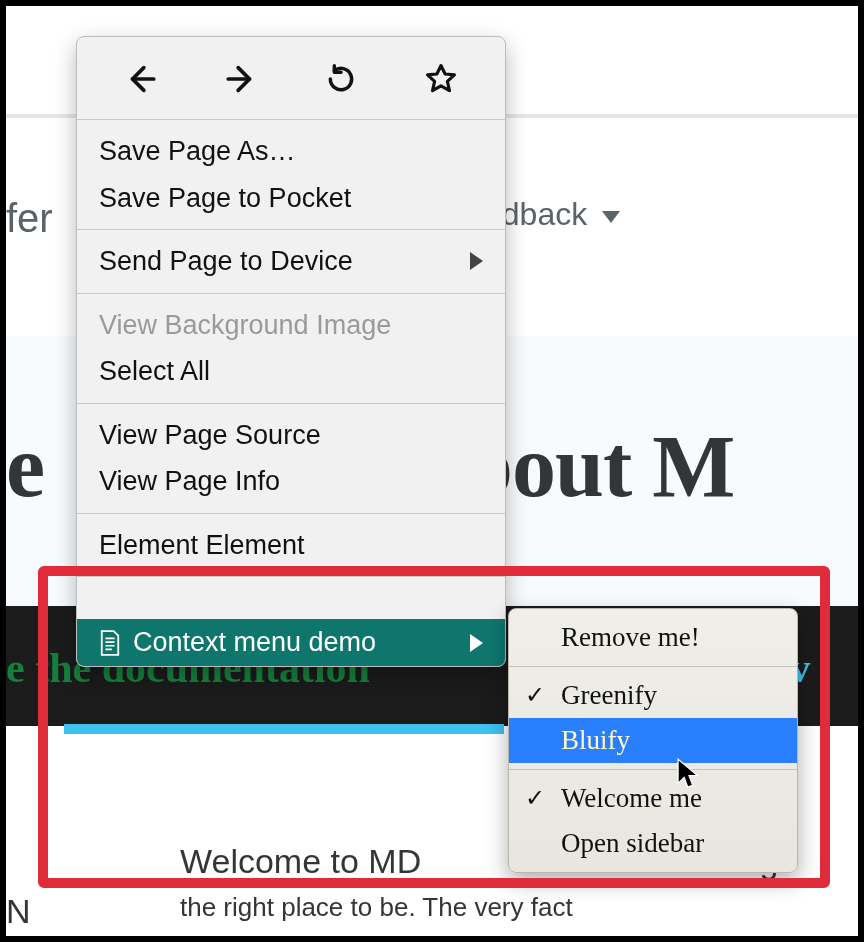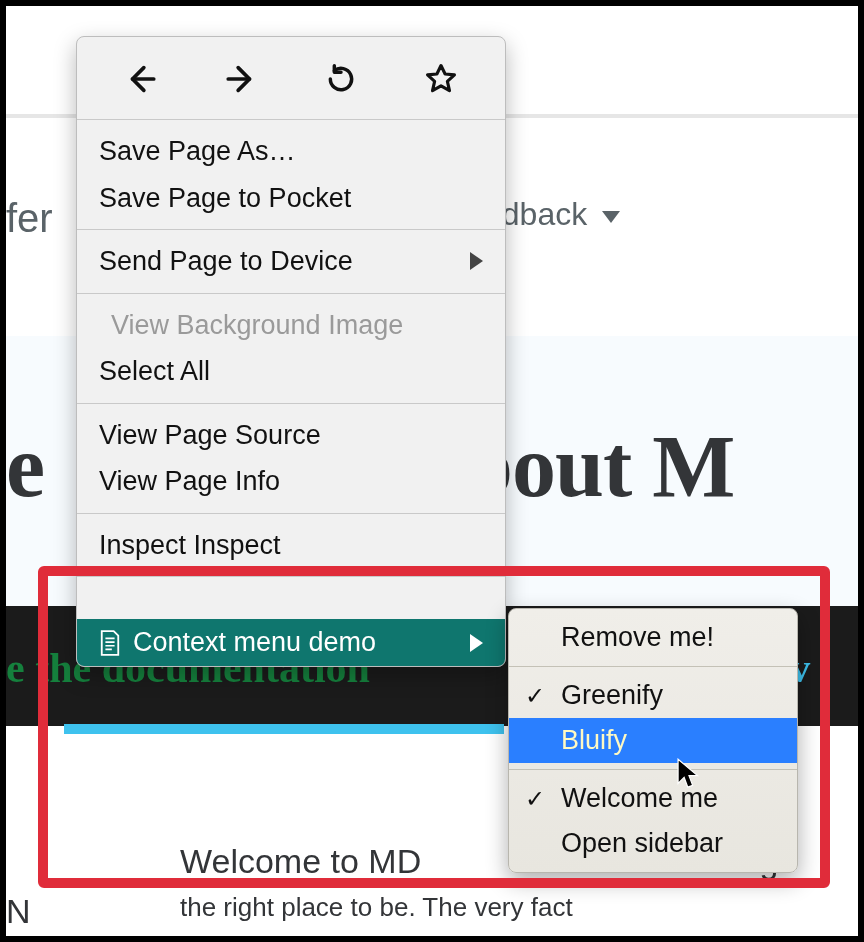--- a/index.html
+++ b/index.html
@@ -158,21 +158,21 @@
     background: #c9c9c9;
     margin: 0;
   }
   .menu-item {
     padding: 6px 22px;
     line-height: 1.28;
     white-space: nowrap;
     display: flex;
     align-items: center;
   }
-  .menu-item.disabled { color: #9a9a9a; margin-left: 12px; }
+  .menu-item.disabled { color: #9a9a9a; }
   .menu-item .sub-arrow {
     margin-left: auto;
     width: 0; height: 0;
     border-top: 9px solid transparent;
     border-bottom: 9px solid transparent;
     border-left: 13px solid #444;
   }
   .menu-group { padding: 8px 0; }
   .menu-item.highlight {
     background: #0f766e;
@@ -190,21 +190,21 @@
     top: 602px; left: 502px;
     width: 290px;
     background: linear-gradient(#f0eee9, #e8e6df);
     border: 1px solid #b8b6ae;
     border-radius: 8px;
     box-shadow: 0 8px 22px rgba(0,0,0,0.32);
     font-size: 27px;
     color: #111;
     overflow: hidden;
   }
-  .sub-group { padding: 6px 0; }
+  .sub-group { padding: 6px 0; font-family: Liberation Serif, serif; }
   .sub-item {
     padding: 5px 16px 5px 52px;
     line-height: 1.3;
     position: relative;
     white-space: nowrap;
   }
   .sub-item .check {
     position: absolute;
     left: 16px; top: 50%;
     transform: translateY(-50%);
@@ -291,21 +291,21 @@
     <div class="menu-item disabled">View Background Image</div>
     <div class="menu-item">Select All</div>
   </div>
   <div class="sep"></div>
   <div class="menu-group">
     <div class="menu-item">View Page Source</div>
     <div class="menu-item">View Page Info</div>
   </div>
   <div class="sep"></div>
   <div class="menu-group">
-    <div class="menu-item">Inspect Inspect</div>
+    <div class="menu-item">Element Element</div>
   </div>
   <div class="sep"></div>
   <div class="menu-group" style="padding:0">
     <div style="height:42px"></div>
     <div class="menu-item highlight">
       <svg class="doc-icon" viewBox="0 0 24 28">
         <path d="M3 1h13l5 5v21H3z" fill="none" stroke="#fff" stroke-width="2"></path>
         <path d="M7 9h10M7 13h10M7 17h10M7 21h7" stroke="#fff" stroke-width="1.8"></path>
       </svg>
       <span>Context menu demo</span>

